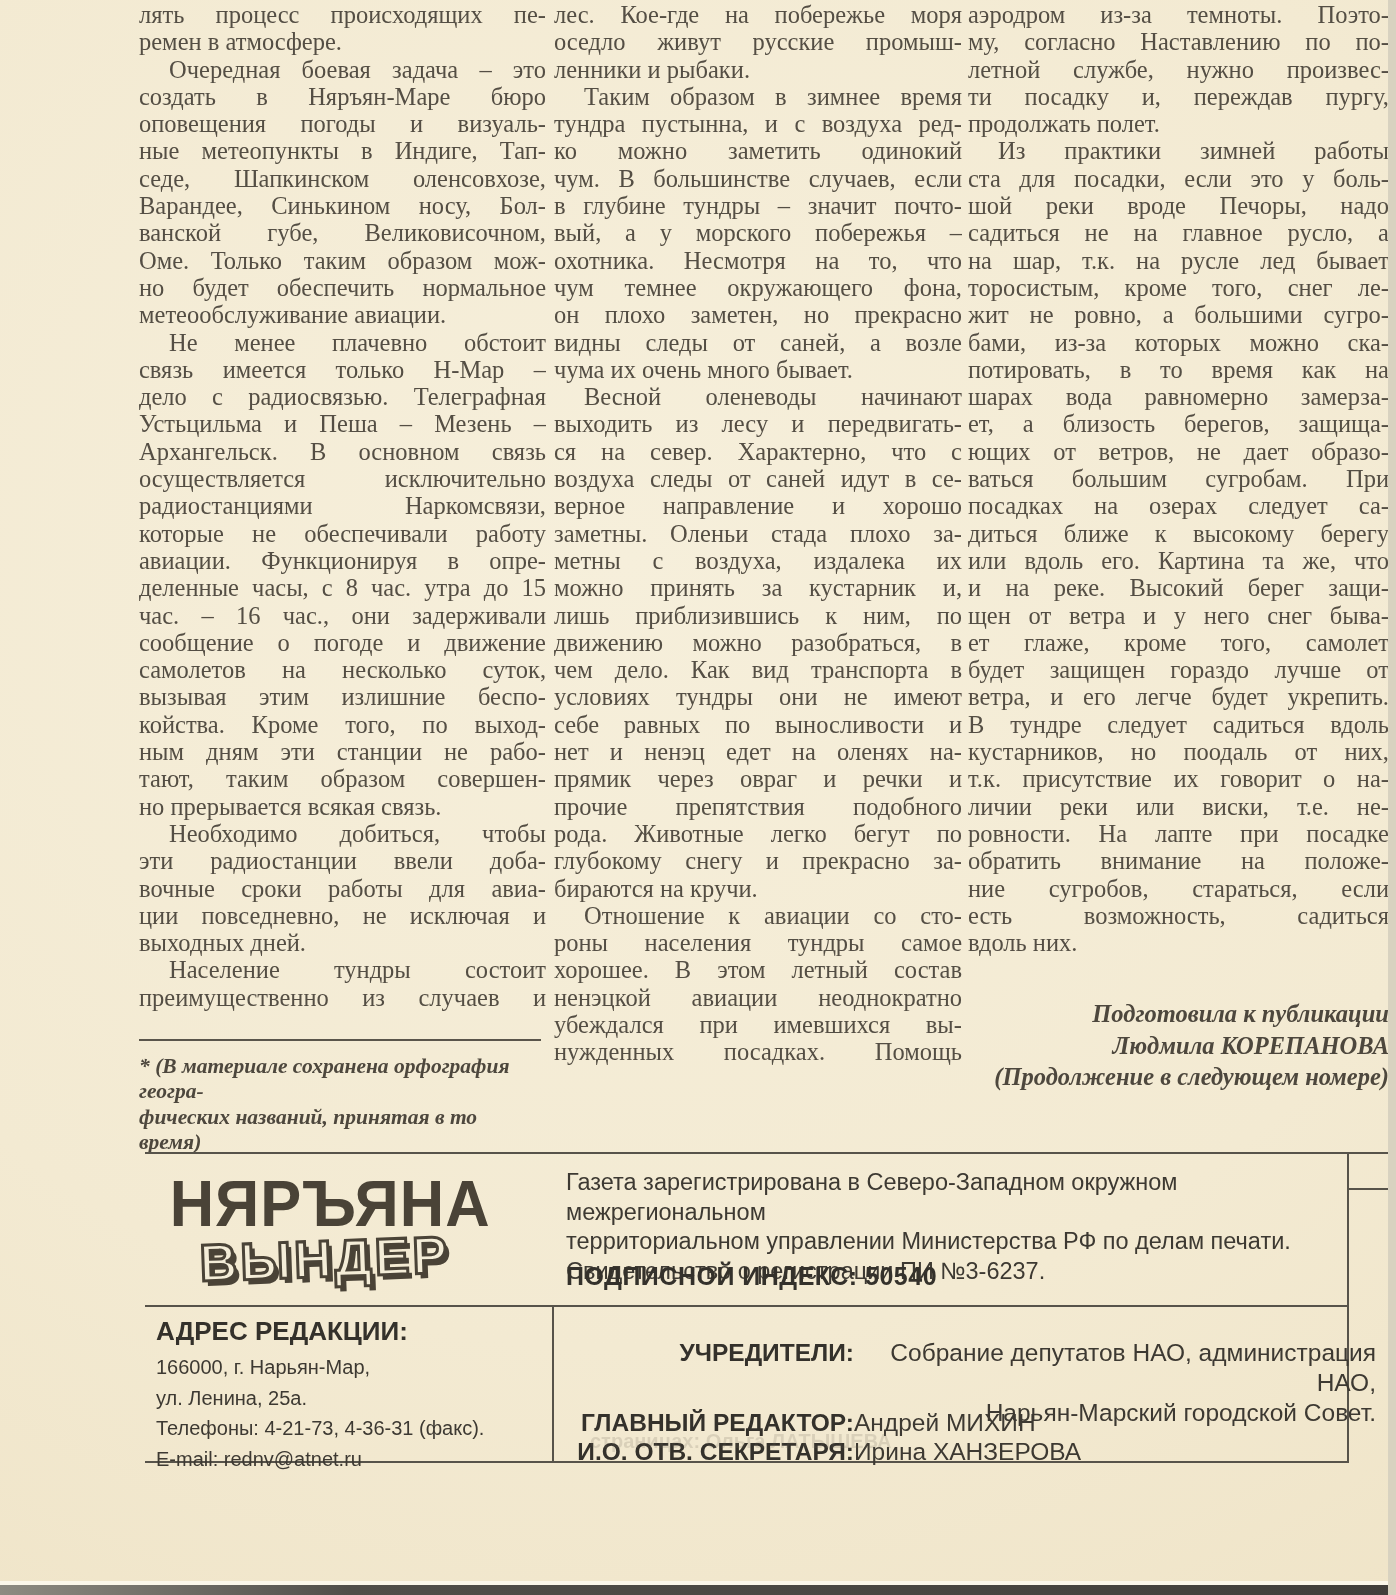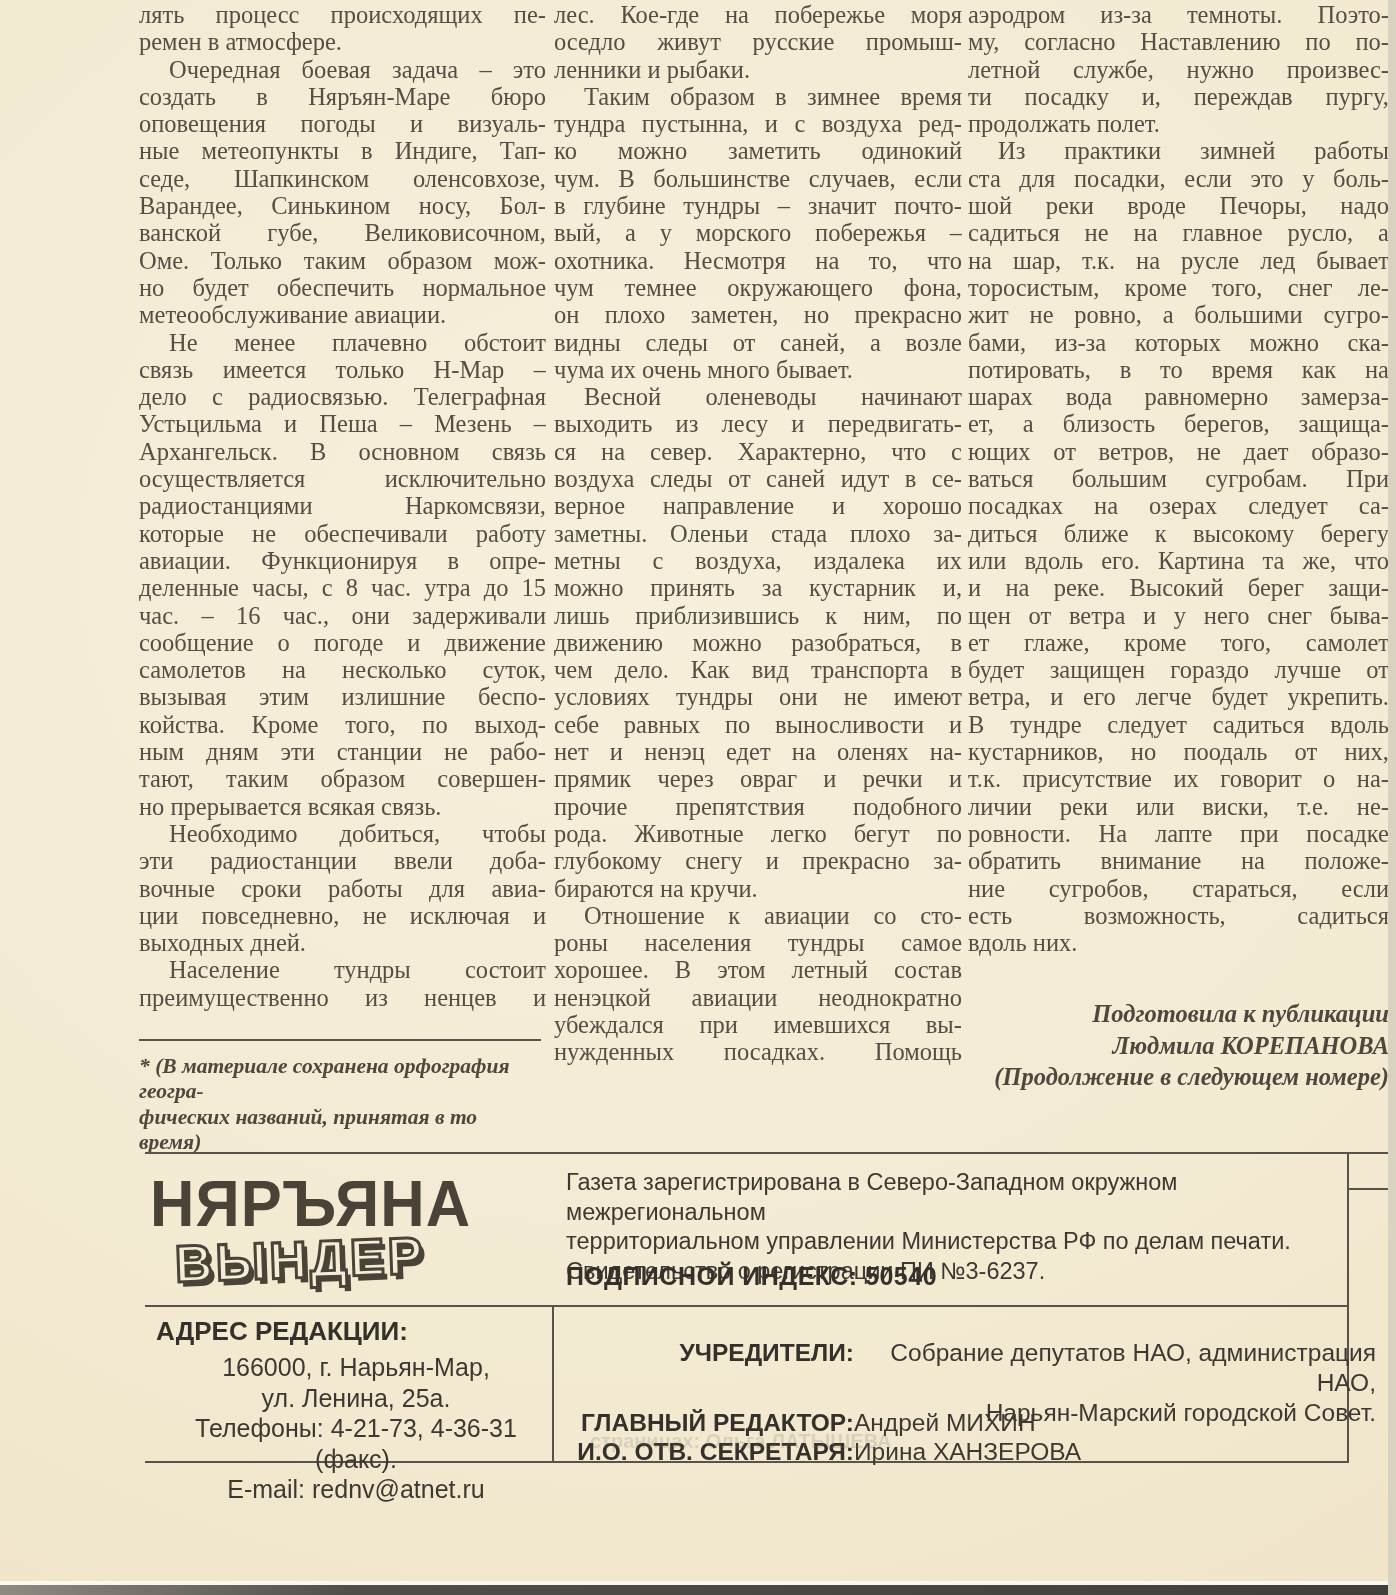--- a/index.html
+++ b/index.html
@@ -28,39 +28,39 @@
   .by-line{font-weight:bold;font-style:italic;font-size:24.5px;line-height:31.5px;color:#4d473d;}
   
   .rule{position:absolute;background:#57534a;}
   .rule-top{left:145px;top:1152px;width:1247px;height:2px;}
   .rule-mid{left:145px;top:1305px;width:1204px;height:2px;}
   .rule-bottom{left:145px;top:1461px;width:1204px;height:2px;}
   .vline-mid{left:552px;top:1306px;width:2px;height:156px;}
   .vline-right{left:1347px;top:1152px;width:2px;height:311px;}
   .tick-right{left:1349px;top:1188px;width:47px;height:2px;}
   
-  .masthead{position:absolute;left:150px;top:1170px;width:340px;color:#4a4337;}
+  .masthead{position:absolute;left:150px;top:1170px;width:340px;color:#4a4337;text-align:center;}
   .mh1{
     font-family:"Liberation Sans",sans-serif;font-weight:bold;font-size:58px;line-height:60px;
     letter-spacing:1px;transform:scale(1.06,1.12);transform-origin:left top;
   }
   .mh2{
     font-family:"Liberation Sans",sans-serif;font-weight:bold;font-size:52px;line-height:56px;
     margin-left:24px;margin-top:6px;letter-spacing:3px;color:#f4edd8;
     -webkit-text-stroke:3px #4a4337;text-shadow:4px 5px 0 #4a4337;
     transform:rotate(-2deg);transform-origin:left top;width:300px;
   }
   
   .sans{font-family:"Liberation Sans",sans-serif;color:#3d3932;}
   .reg{position:absolute;left:566px;top:1168px;width:810px;}
   .reg-line{font-size:23.5px;line-height:29.5px;}
   .index{position:absolute;left:566px;top:1262px;font-weight:bold;font-size:25px;letter-spacing:.5px;color:#34312b;}
   .address{position:absolute;left:156px;top:1316px;width:400px;}
   .addr-label{font-weight:bold;font-size:26px;margin-bottom:5px;color:#34312b;}
-  .addr-line{font-size:25px;line-height:30.5px;text-align:center;}
+  .addr-line{font-size:20px;line-height:30.5px;}
   .founders{position:absolute;left:566px;top:1338px;display:grid;grid-template-columns:288px auto;width:810px;text-align:right;}
   .f-label{font-weight:bold;font-size:24.5px;line-height:30px;color:#34312b;}
   .f-value-line{font-size:24.5px;line-height:30px;}
   .editors{position:absolute;left:566px;top:1408px;display:grid;grid-template-columns:288px auto;width:810px;}
   .e-label{font-weight:bold;font-size:24.5px;line-height:29px;color:#34312b;text-align:right;}
   .e-value{font-size:24.5px;line-height:29px;}
   .bleed{
     position:absolute;left:590px;top:1430px;width:560px;
     font-family:"Liberation Sans",sans-serif;font-weight:bold;font-size:20px;
     color:#6b6557;opacity:.18;pointer-events:none;
@@ -105,21 +105,21 @@
       <div class="line">койства. Кроме того, по выход-</div>
       <div class="line">ным дням эти станции не рабо-</div>
       <div class="line">тают, таким образом совершен-</div>
       <div class="line pend">но прерывается всякая связь.</div>
       <div class="line pstart">Необходимо добиться, чтобы</div>
       <div class="line">эти радиостанции ввели доба-</div>
       <div class="line">вочные сроки работы для авиа-</div>
       <div class="line">ции повседневно, не исключая и</div>
       <div class="line pend">выходных дней.</div>
       <div class="line pstart">Население тундры состоит</div>
-      <div class="line">преимущественно из ненцев и</div>
+      <div class="line">преимущественно из случаев и</div>
       <div class="footnote">
         <div class="fn-rule"></div>
         <div class="fn-line">* (В материале сохранена орфография геогра-</div>
         <div class="fn-line">фических названий, принятая в то время)</div>
       </div>
     </div>
   <div class="col col2">
       <div class="line">лес. Кое-где на побережье моря</div>
       <div class="line">оседло живут русские промыш-</div>
       <div class="line pend">ленники и рыбаки.</div>

